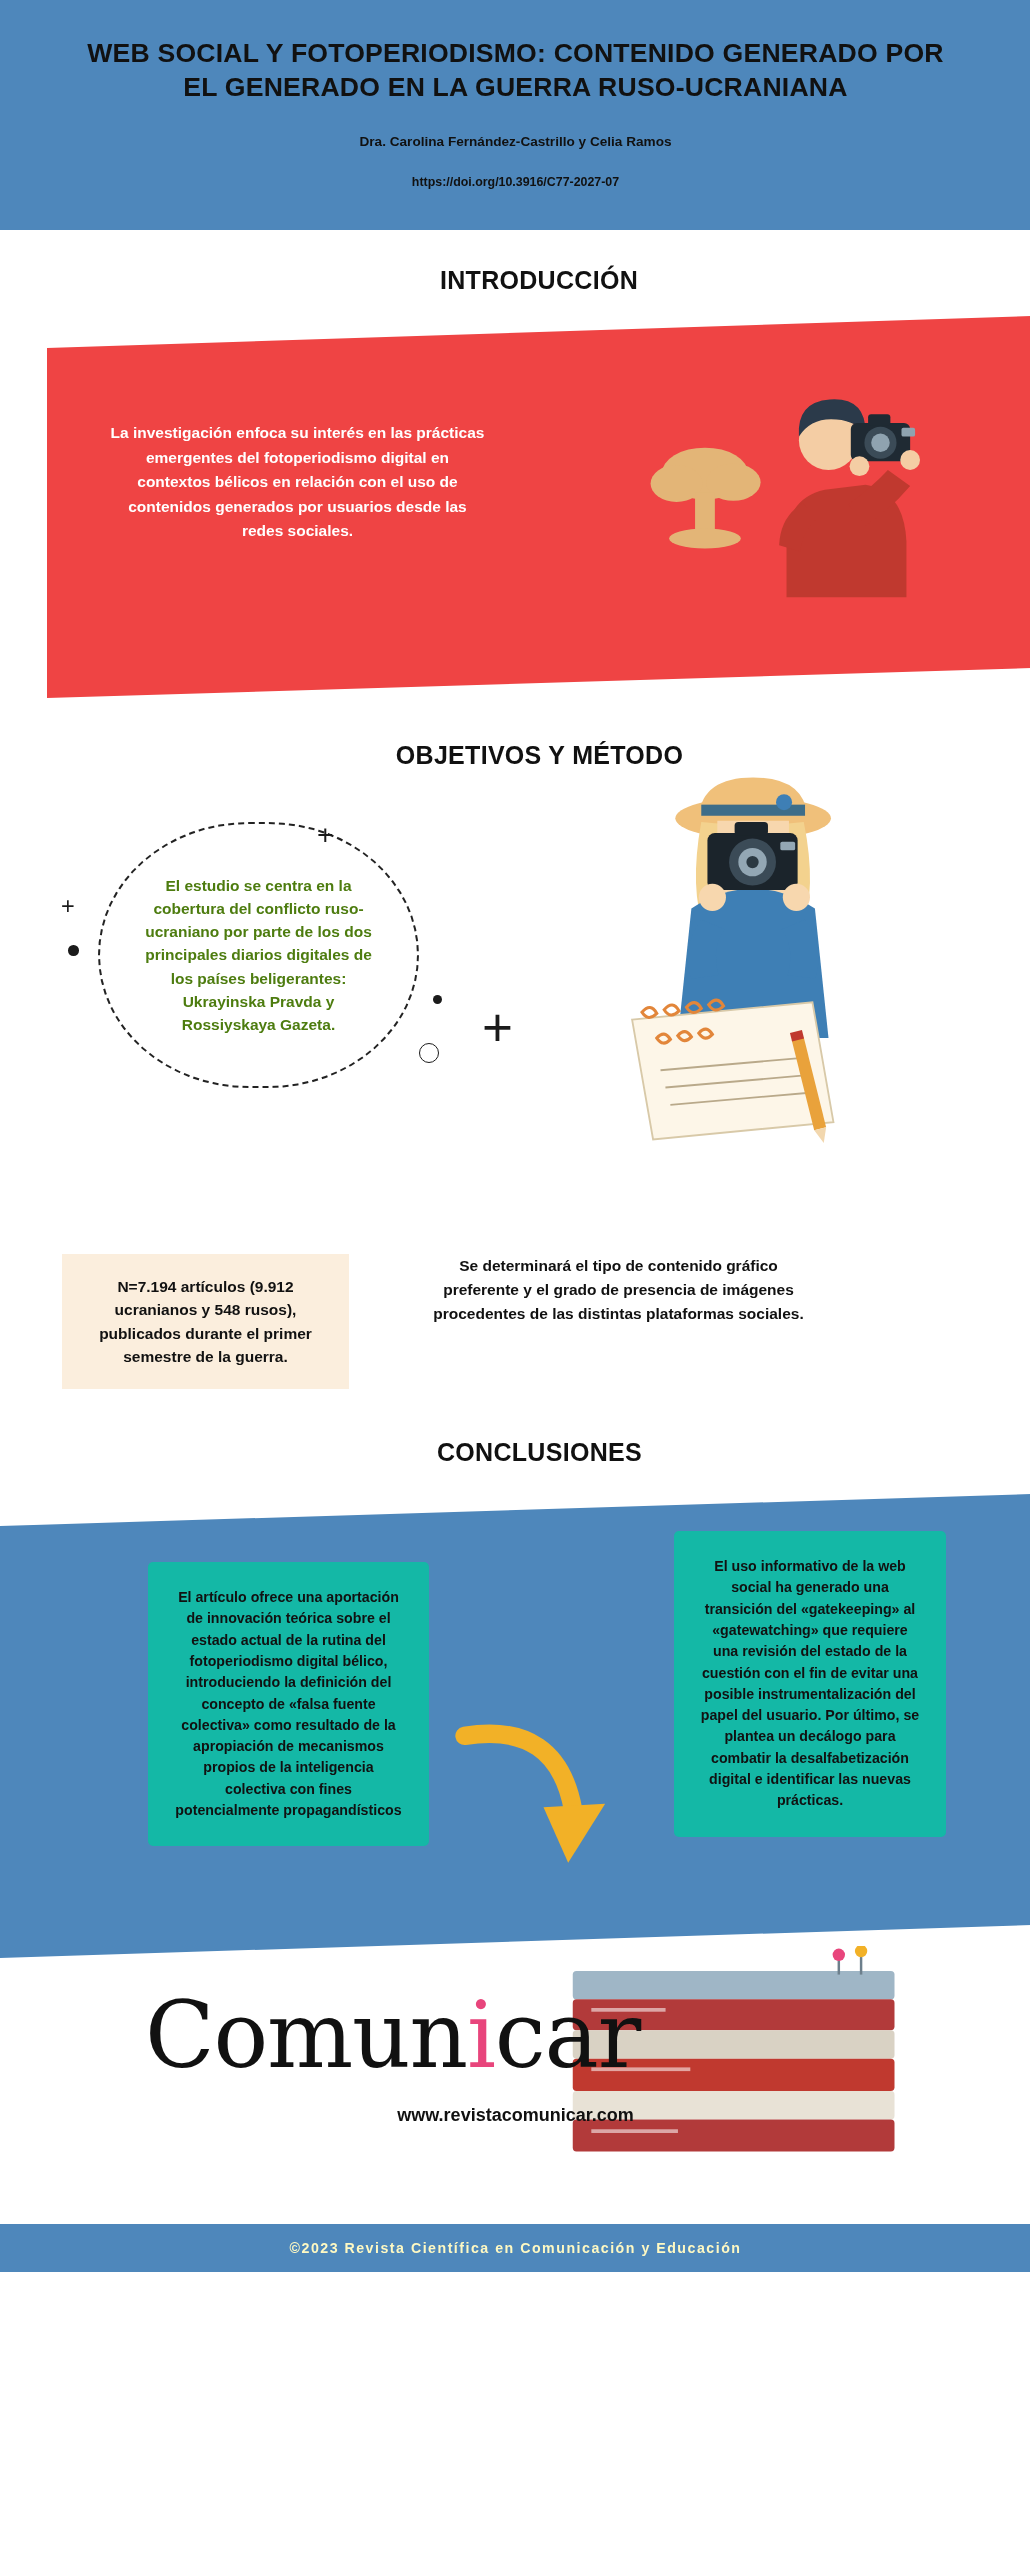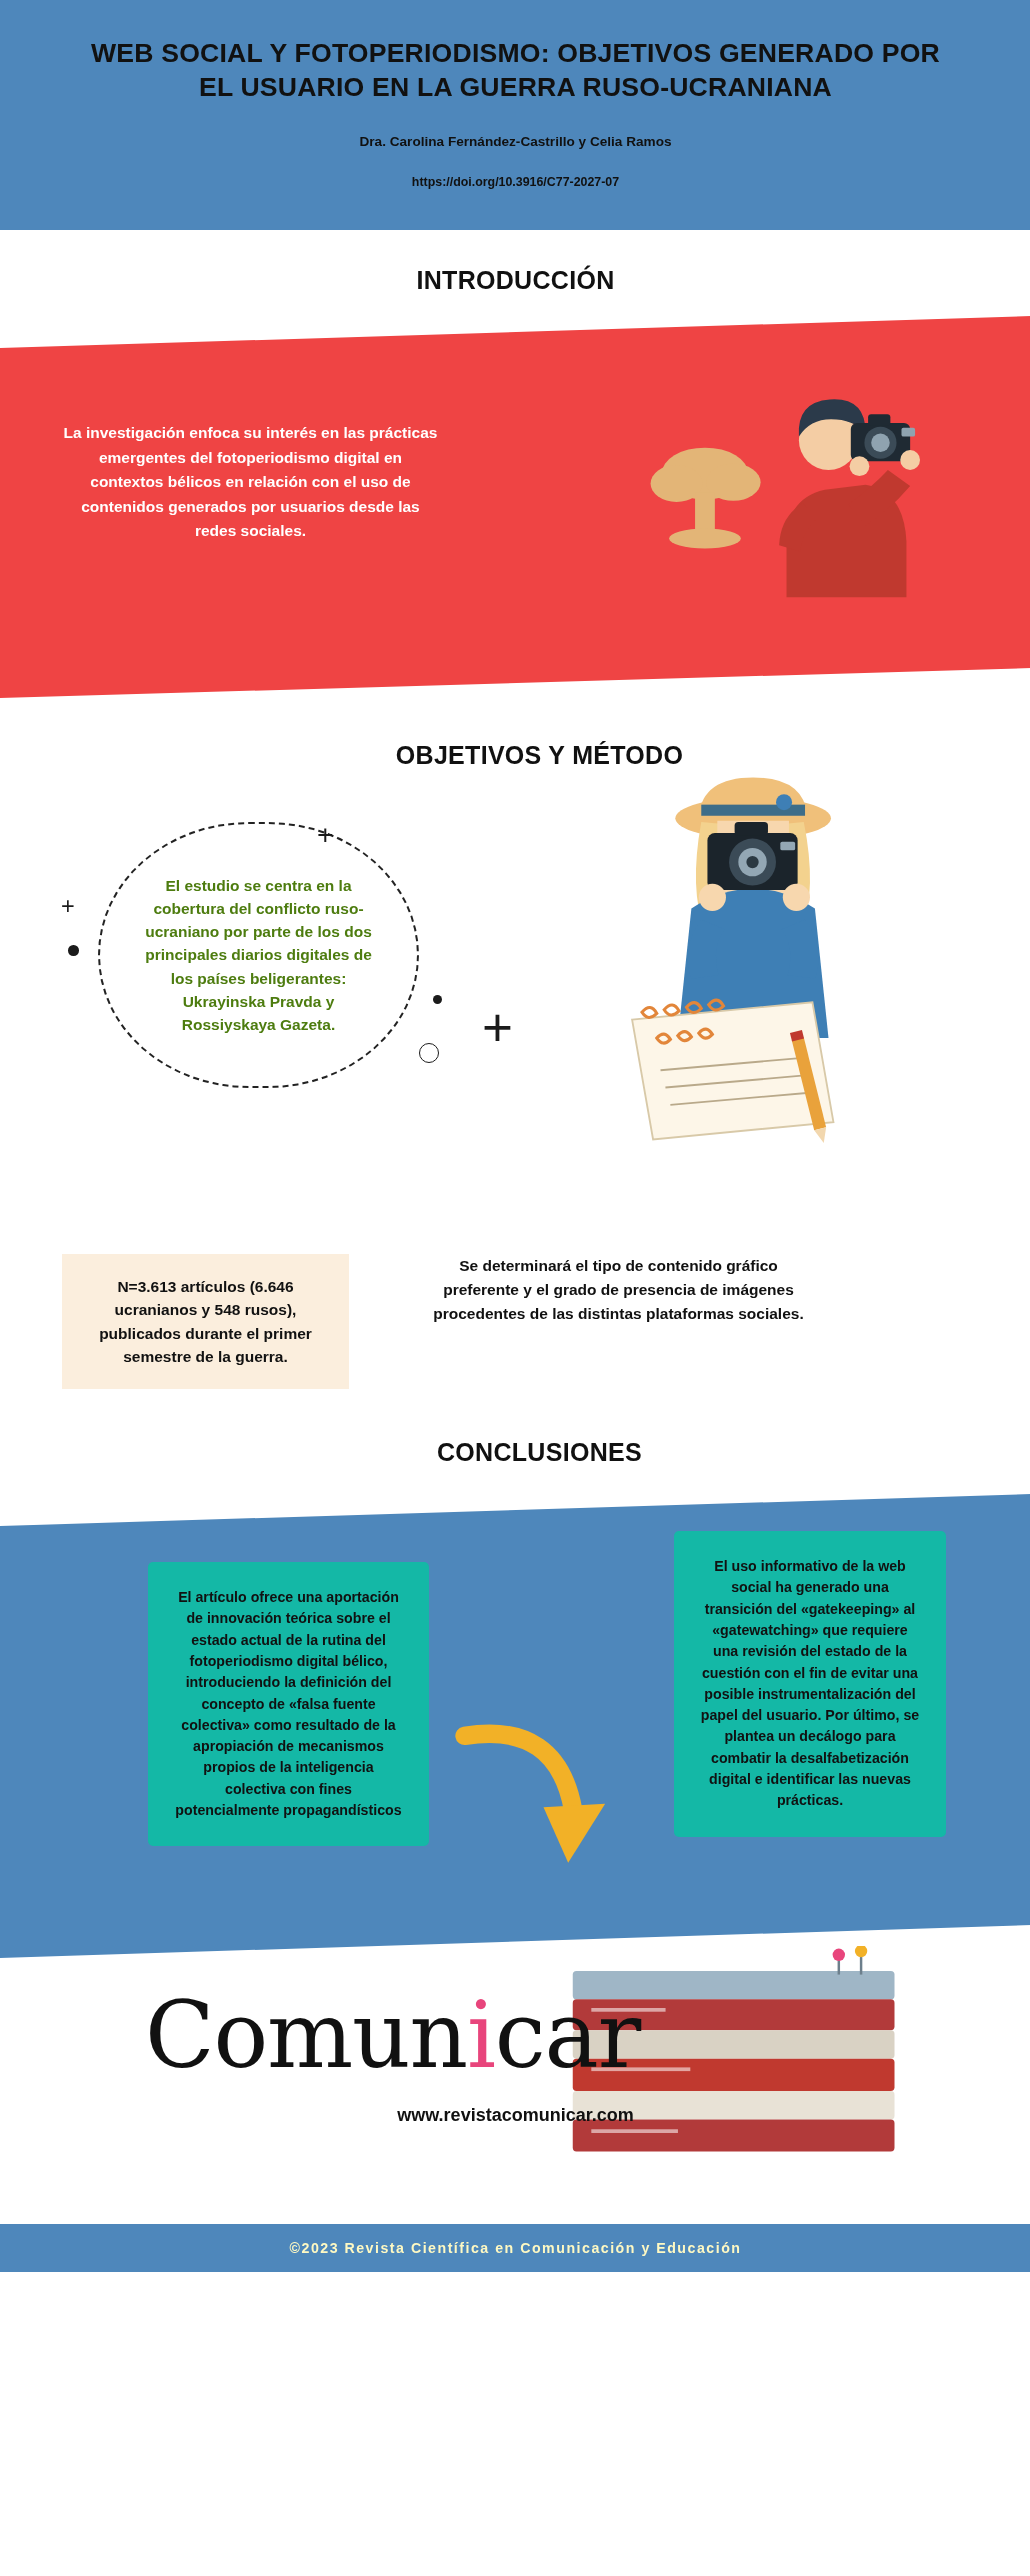--- a/index.html
+++ b/index.html
@@ -41,21 +41,21 @@
   .section-title {
     text-align: center;
     font-size: 25px;
     font-weight: bold;
     color: #111111;
     letter-spacing: 0.3px;
     padding-left: 48px;
   }
 
   
-  .intro-wrap { position: relative; }
+  .intro-wrap { position: relative; padding-left: 47px; }
   .intro-title { padding: 36px 0 21px 0; }
   .intro-band {
     position: relative;
     width: 100%;
     height: 382px;
     background: #ef4444;
     clip-path: polygon(0 32px, 100% 0, 100% 352px, 0 382px);
   }
   .intro-text {
     position: absolute;
@@ -206,21 +206,21 @@
     letter-spacing: 1.5px;
     color: #fef9c3;
   }
 </style>
 </head>
 <body>
 
 <div class="poster">
 
   <div class="header">
-    <h1>WEB SOCIAL Y FOTOPERIODISMO: OBJETIVOS GENERADO POR EL USUARIO EN LA GUERRA RUSO-UCRANIANA</h1>
+    <h1>WEB SOCIAL Y FOTOPERIODISMO: CONTENIDO GENERADO POR EL GENERADO EN LA GUERRA RUSO-UCRANIANA</h1>
     <div class="authors">Dra. Carolina Fernández-Castrillo y Celia Ramos</div>
     <div class="doi">https://doi.org/10.3916/C77-2027-07</div>
   </div>
 
   <div class="intro-wrap">
     <div class="section-title intro-title">INTRODUCCIÓN</div>
     <div class="intro-band">
       <div class="intro-text">La investigación enfoca su interés en las prácticas emergentes del fotoperiodismo digital en contextos bélicos en relación con el uso de contenidos generados por usuarios desde las redes sociales.</div>
 
       <svg class="intro-art" viewBox="0 0 540 500">
@@ -311,21 +311,21 @@
         </g>
 
         <g transform="rotate(-14 330 130)">
           <rect x="300" y="54" width="20" height="150" fill="#e9a23b"></rect>
           <polygon points="300,204 320,204 310,228" fill="#f2d7ae"></polygon>
           <rect x="300" y="42" width="20" height="14" fill="#c0392f"></rect>
         </g>
       </g>
     </svg>
 
-    <div class="fact-box">N=3.613 artículos (6.646 ucranianos y 548 rusos), publicados durante el primer semestre de la guerra.</div>
+    <div class="fact-box">N=7.194 artículos (9.912 ucranianos y 548 rusos), publicados durante el primer semestre de la guerra.</div>
     <div class="fact-right">Se determinará el tipo de contenido gráfico preferente y el grado de presencia de imágenes procedentes de las distintas plataformas sociales.</div>
   </div>
 
   <div class="conc-wrap">
     <div class="section-title conc-title">CONCLUSIONES</div>
     <div class="conc-band">
       <div class="card card-left">El artículo ofrece una aportación de innovación teórica sobre el estado actual de la rutina del fotoperiodismo digital bélico, introduciendo la definición del concepto de «falsa fuente colectiva» como resultado de la apropiación de mecanismos propios de la inteligencia colectiva con fines potencialmente propagandísticos</div>
       <div class="card card-right">El uso informativo de la web social ha generado una transición del «gatekeeping» al «gatewatching» que requiere una revisión del estado de la cuestión con el fin de evitar una posible instrumentalización del papel del usuario.  Por último, se plantea un decálogo para combatir la desalfabetización digital e identificar las nuevas prácticas.</div>
       <svg class="arrow-art" viewBox="0 0 300 260">
         <path d="M22 30 q150 -24 176 120" stroke="#f2b127" stroke-width="30" fill="none" stroke-linecap="round"></path>

